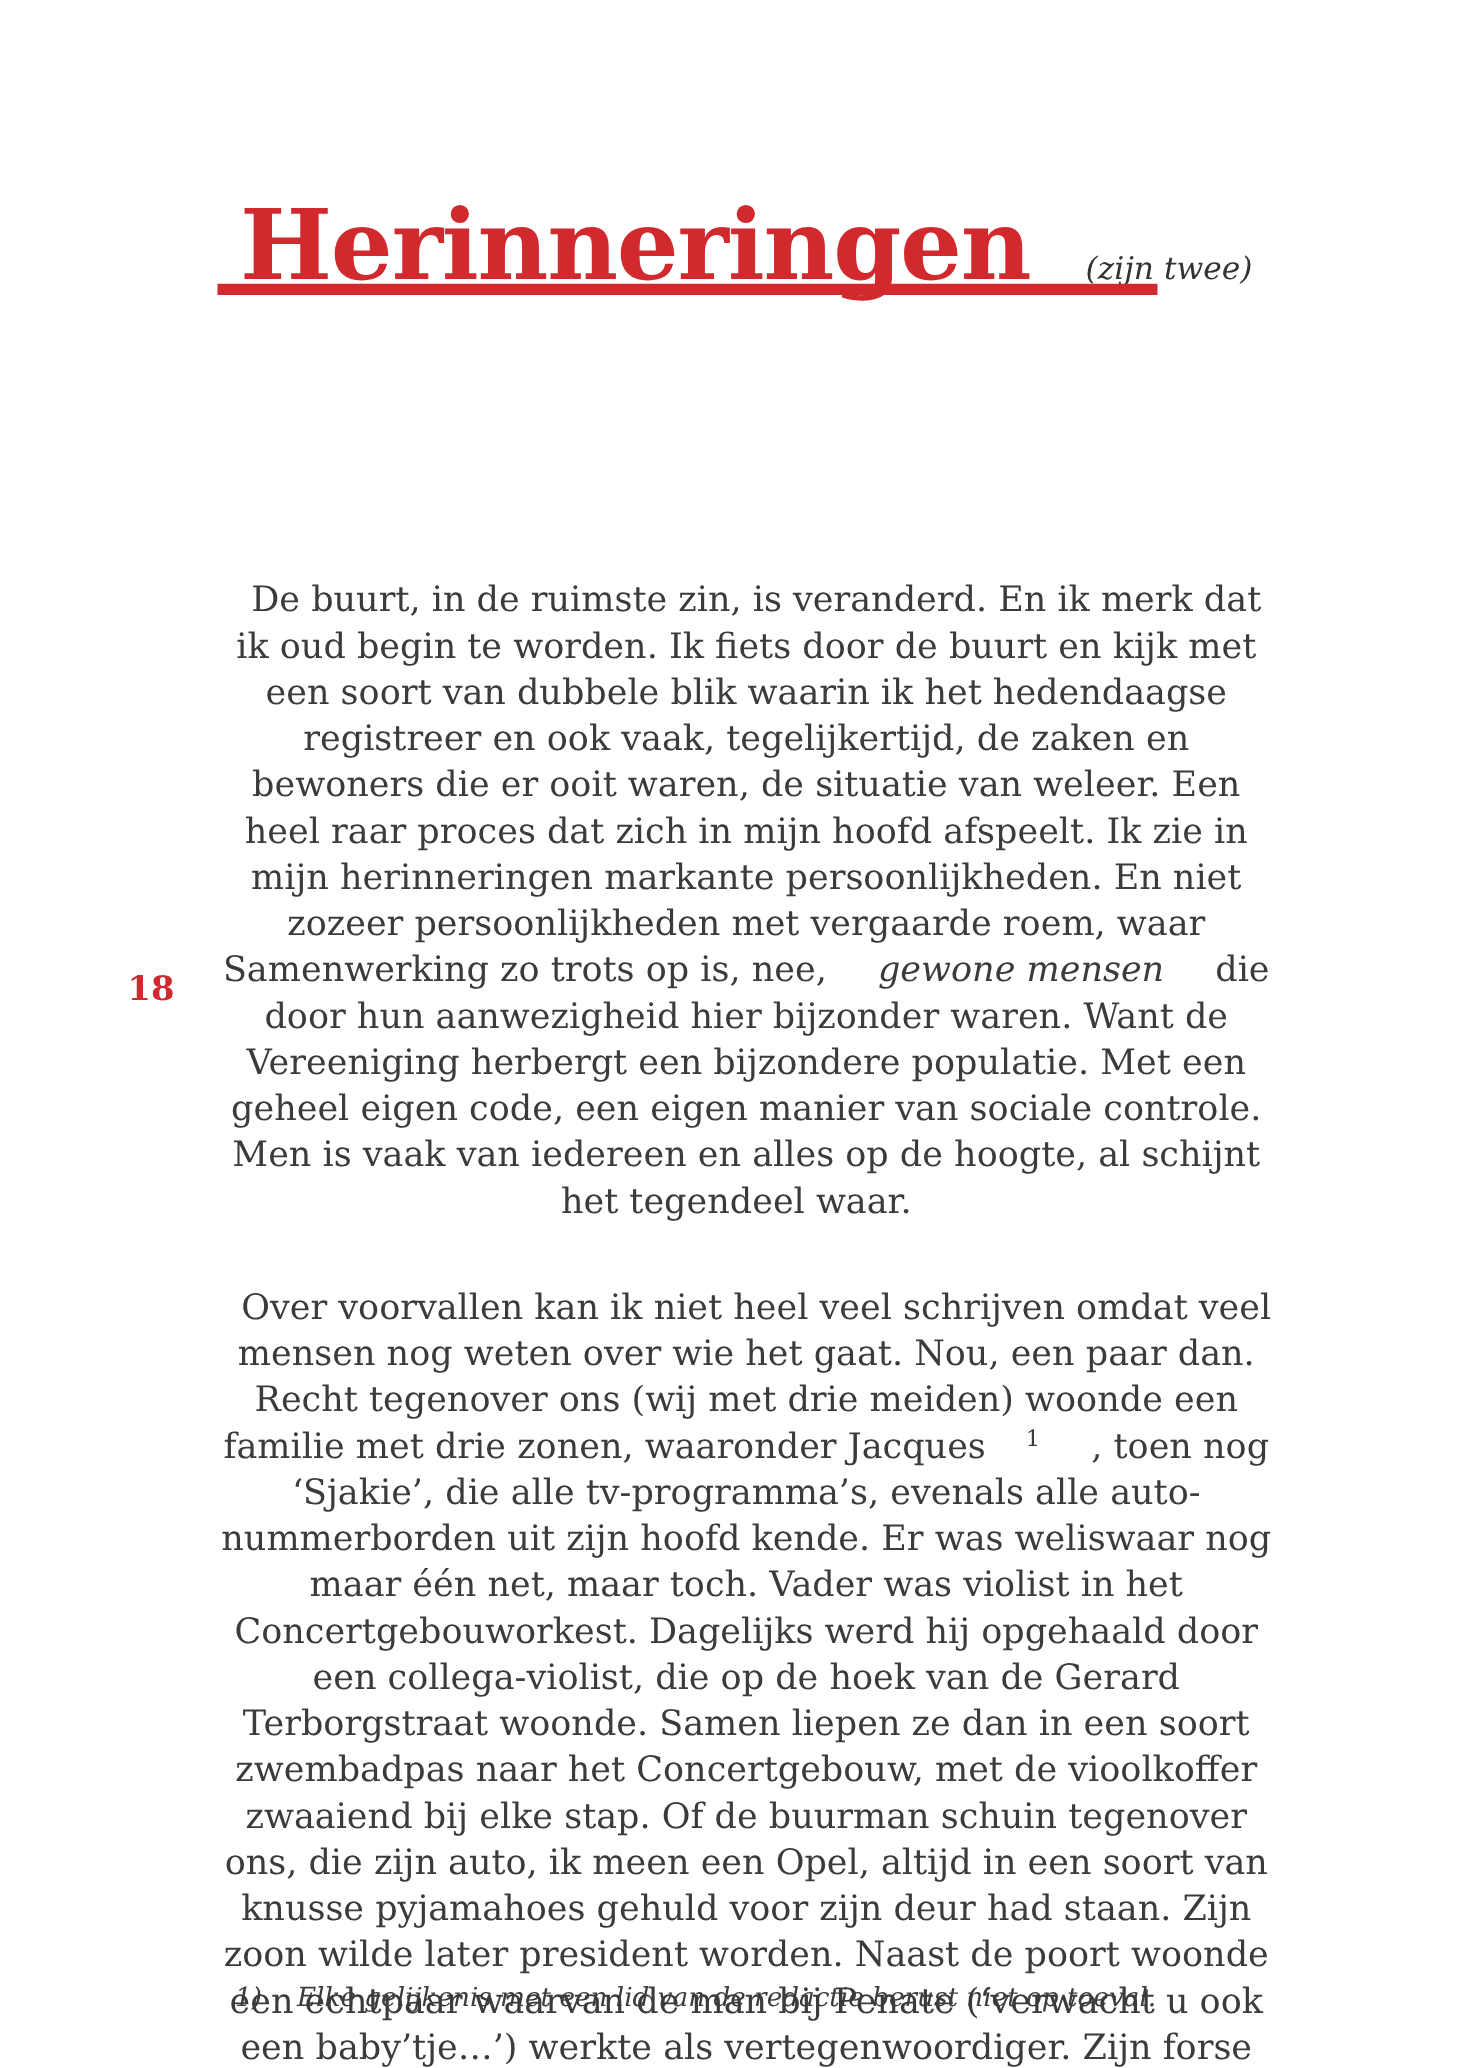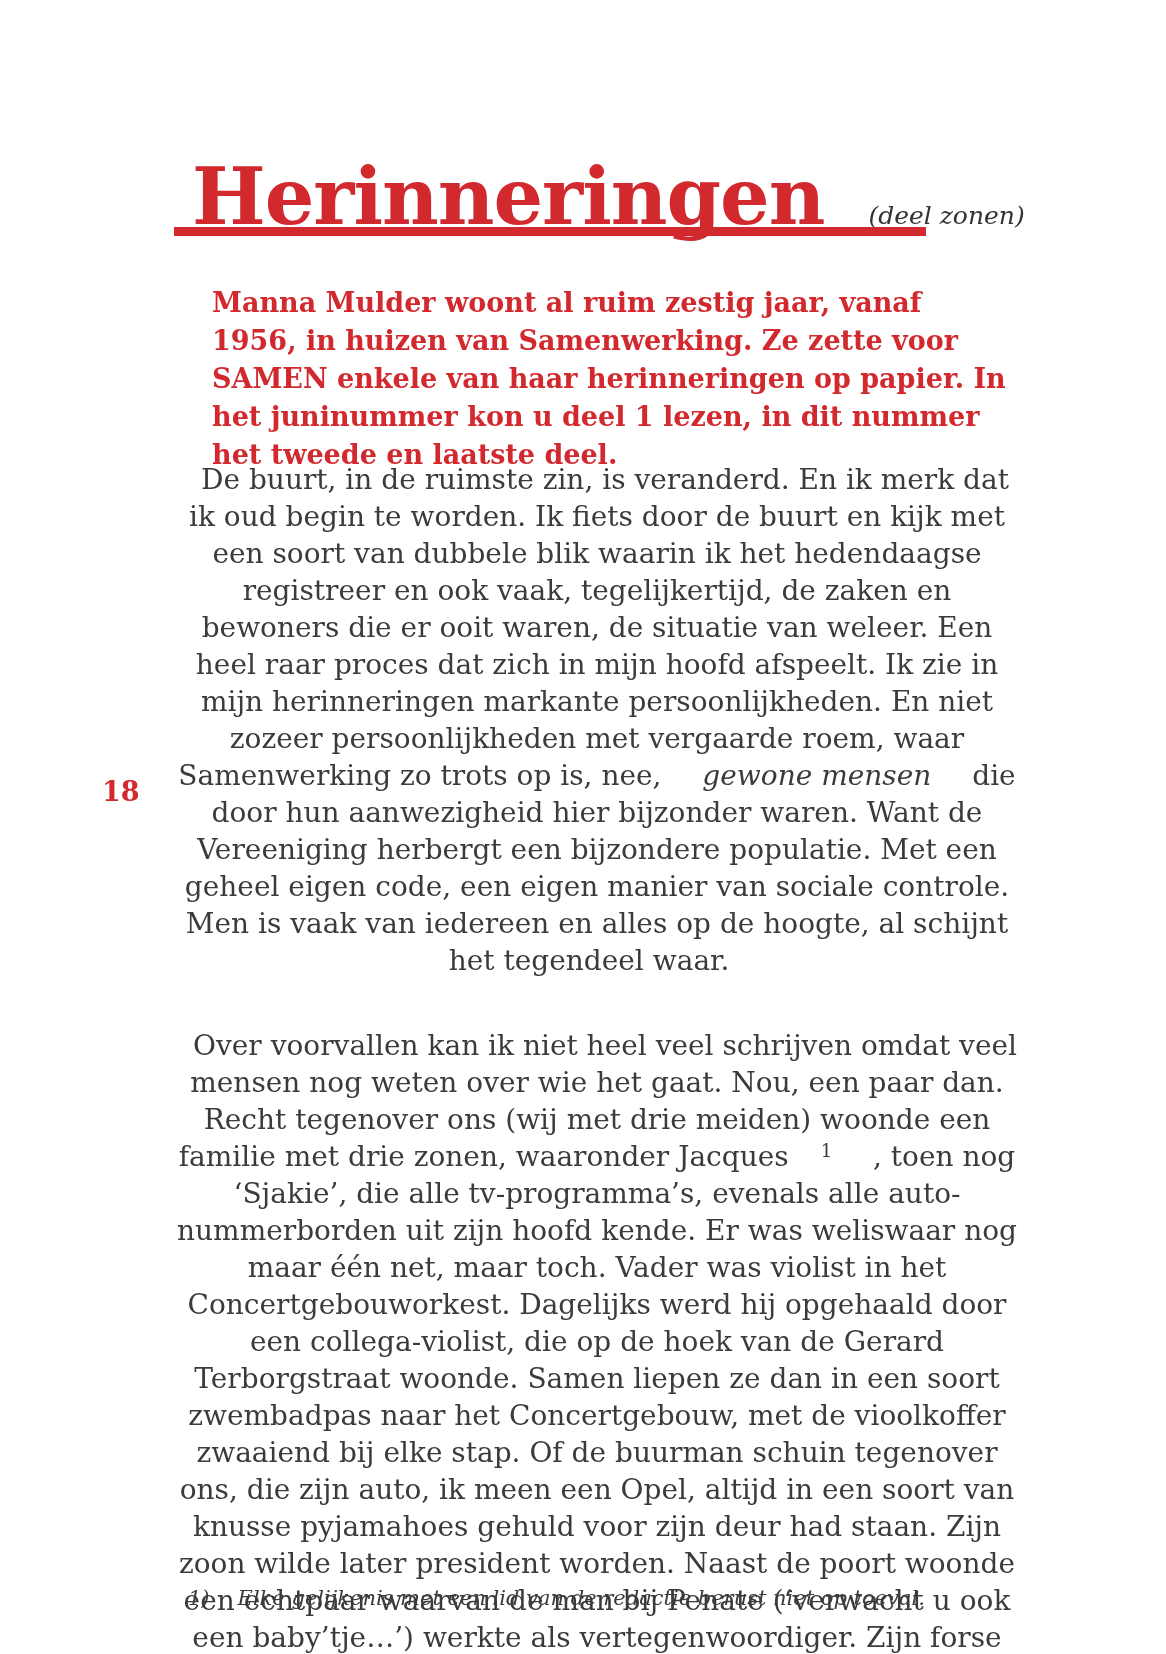--- a/index.html
+++ b/index.html
@@ -106,26 +106,25 @@
     margin-right:12px;
   }
 </style>
 </head>
 <body>
 
 <div class="page">
 
   <div class="header">
     <span class="title">Herinneringen</span>
-    <span class="subtitle">(deel zonen)</span>
+    <span class="subtitle">(zijn twee)</span>
   </div>
 
   <div class="title-underline"></div>
 
-  <div class="intro">Manna Mulder woont al ruim zestig jaar, vanaf 1956, in huizen van Samenwerking. Ze zette voor SAMEN enkele van haar herinneringen op papier. In het juninummer kon u deel 1 lezen, in dit nummer het tweede en laatste deel.</div>
 
   <div class="page-number">18</div>
 
   <div class="article">
     <p><span>De buurt, in de ruimste zin, is veranderd. En ik merk dat ik oud begin te worden. Ik fiets door de buurt en kijk met een soort van dubbele blik waarin ik het hedendaagse registreer en ook vaak, tegelijkertijd, de zaken en bewoners die er ooit waren, de situatie van weleer. Een heel raar proces dat zich in mijn hoofd afspeelt. Ik zie in mijn herinneringen markante persoonlijkheden. En niet zozeer persoonlijkheden met vergaarde roem, waar Samenwerking zo trots op is, nee, </span><span class="em-italic">gewone mensen</span><span> die door hun aanwezigheid hier bijzonder waren. Want de Vereeniging herbergt een bijzondere populatie. Met een geheel eigen code, een eigen manier van sociale controle. Men is vaak van iedereen en alles op de hoogte, al schijnt het tegendeel waar.</span></p>
 
     <p><span>Over voorvallen kan ik niet heel veel schrijven omdat veel mensen nog weten over wie het gaat. Nou, een paar dan. Recht tegenover ons (wij met drie meiden) woonde een familie met drie zonen, waaronder Jacques</span><span class="footnote-ref">1</span><span> , toen nog ‘Sjakie’, die alle tv-programma’s, evenals alle auto-nummerborden uit zijn hoofd kende. Er was weliswaar nog maar één net, maar toch. Vader was violist in het Concertgebouworkest. Dagelijks werd hij opgehaald door een collega-violist, die op de hoek van de Gerard Terborgstraat woonde. Samen liepen ze dan in een soort zwembadpas naar het Concertgebouw, met de vioolkoffer zwaaiend bij elke stap. Of de buurman schuin tegenover ons, die zijn auto, ik meen een Opel, altijd in een soort van knusse pyjamahoes gehuld voor zijn deur had staan. Zijn zoon wilde later president worden. Naast de poort woonde een echtpaar waarvan de man bij Penate (‘verwacht u ook een baby’tje…’) werkte als vertegenwoordiger. Zijn forse vrouw was - naar men zei - rechercheur bij de Bijenkorf. Hij moest altijd van haar onze voetbal afpakken.</span></p>
   </div>
 
   <div class="footnote">

